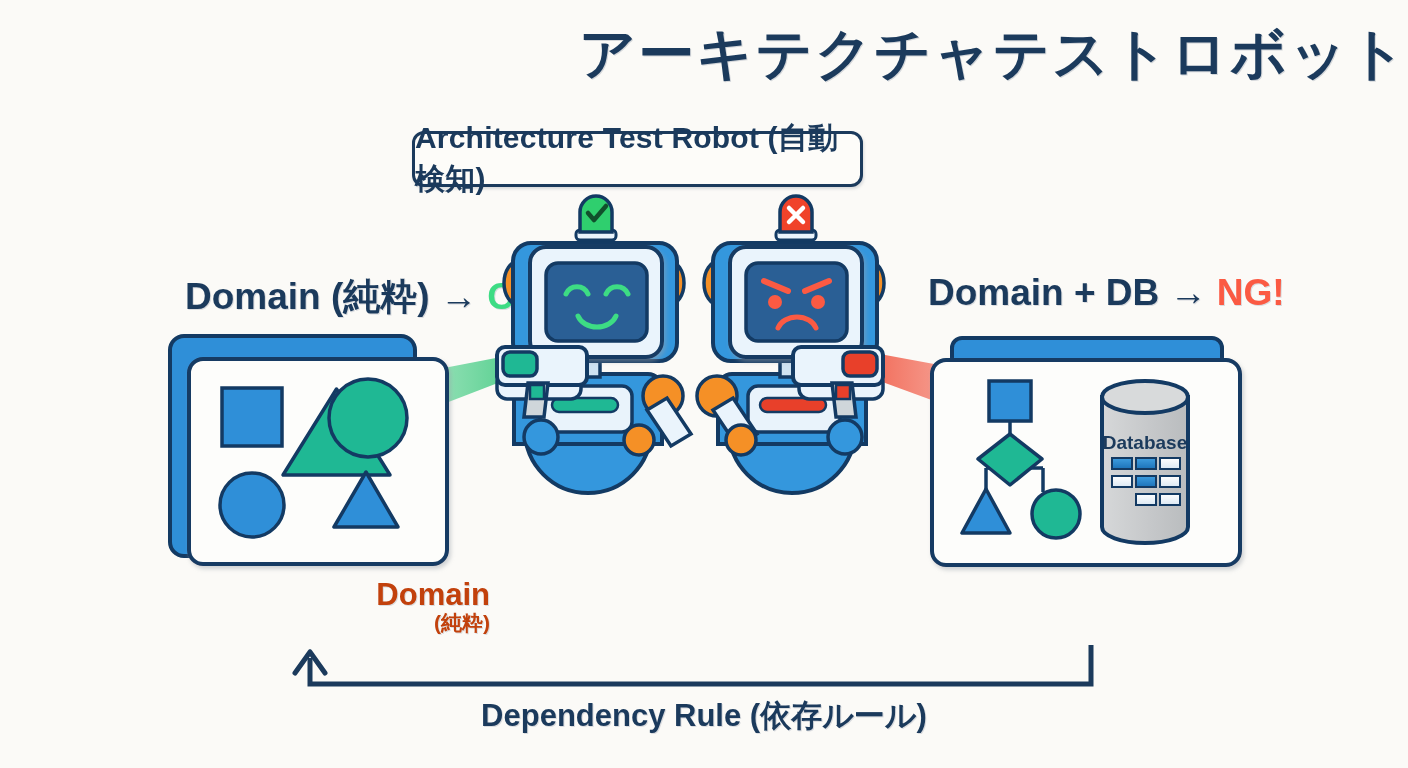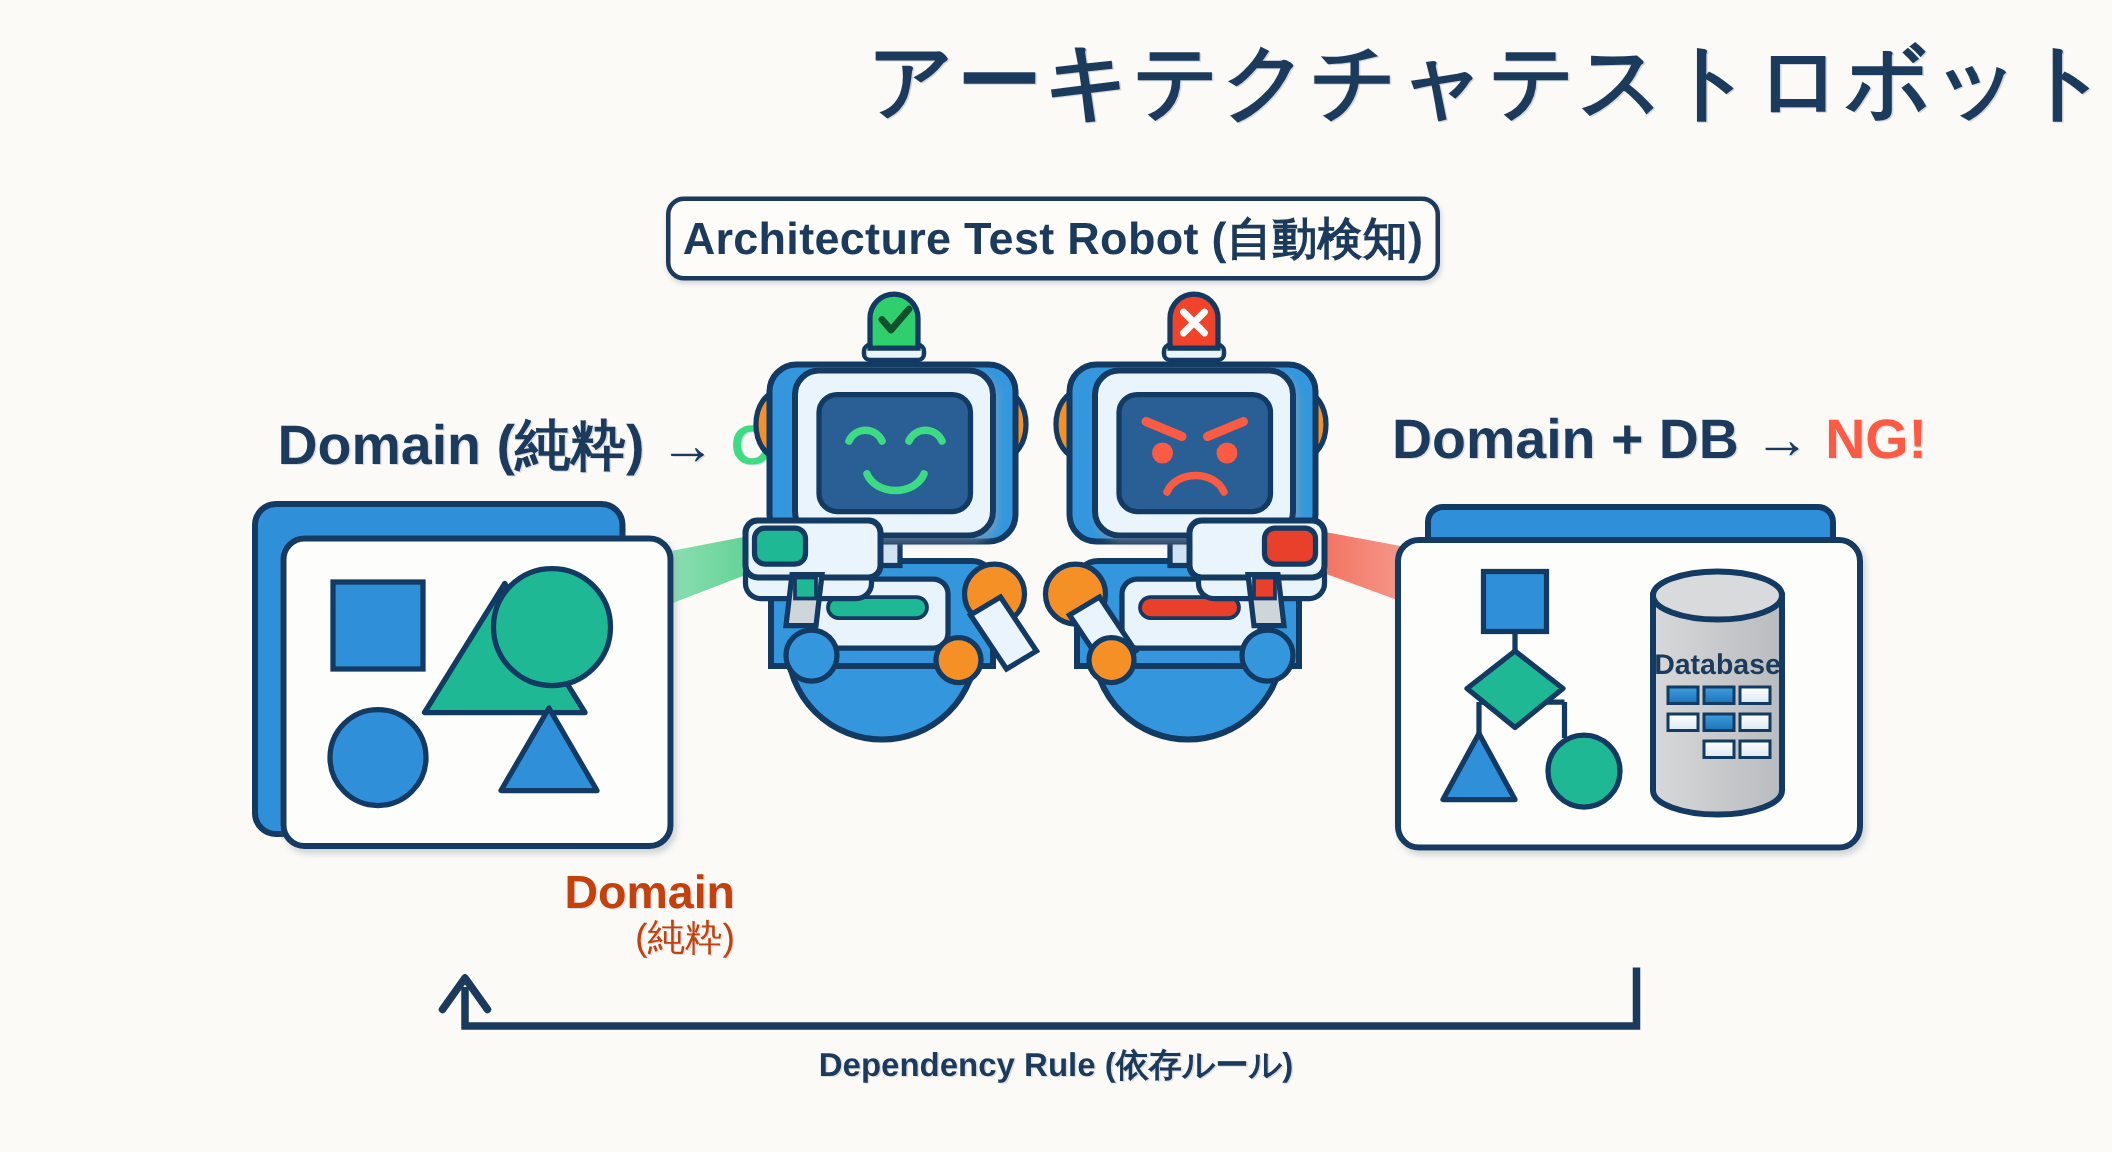--- a/index.html
+++ b/index.html
@@ -30,22 +30,22 @@
     font-size: 56px;
     font-weight: 700;
     color: #1b3a5c;
     letter-spacing: 2px;
     line-height: 1.15;
     text-shadow: 1px 1px 0 rgba(180,185,195,0.55);
   }
 
   
   #subtitle-badge {
-    left: 444px; top: 131px;
-    width: 516px;
+    left: 412px; top: 131px;
+    width: 451px;
     height: 56px;
     box-sizing: border-box;
     border: 3px solid #1b3a5c;
     border-radius: 12px;
     background: #fdfcf9;
     display: flex;
     align-items: center;
     justify-content: center;
     box-shadow: 1px 2px 3px rgba(150,155,165,0.35);
   }
@@ -74,33 +74,33 @@
     text-align: right;
     color: #c2410c;
     text-shadow: 1px 1px 0 rgba(185,190,200,0.5);
   }
   .caption .main {
     font-size: 31px;
     font-weight: 700;
     line-height: 1.08;
   }
   .caption .sub {
-    font-size: 25px;
-    font-weight: 400;
+    font-size: 21px;
+    font-weight: 700;
     line-height: 1.15;
   }
   #caption-left { left: 170px; top: 578px; width: 320px; }
   #caption-right { left: 880px; top: 578px; width: 400px; }
 
   
   #dependency-label {
     left: 0; top: 695px;
     width: 1408px;
     text-align: center;
-    font-size: 22px;
+    font-size: 31px;
     font-weight: 700;
     color: #1b3a5c;
     text-shadow: 1px 1px 0 rgba(185,190,200,0.5);
   }
   svg { display: block; }
   #art { left: 0; top: 0; }
 </style>
 </head>
 <body>
 

